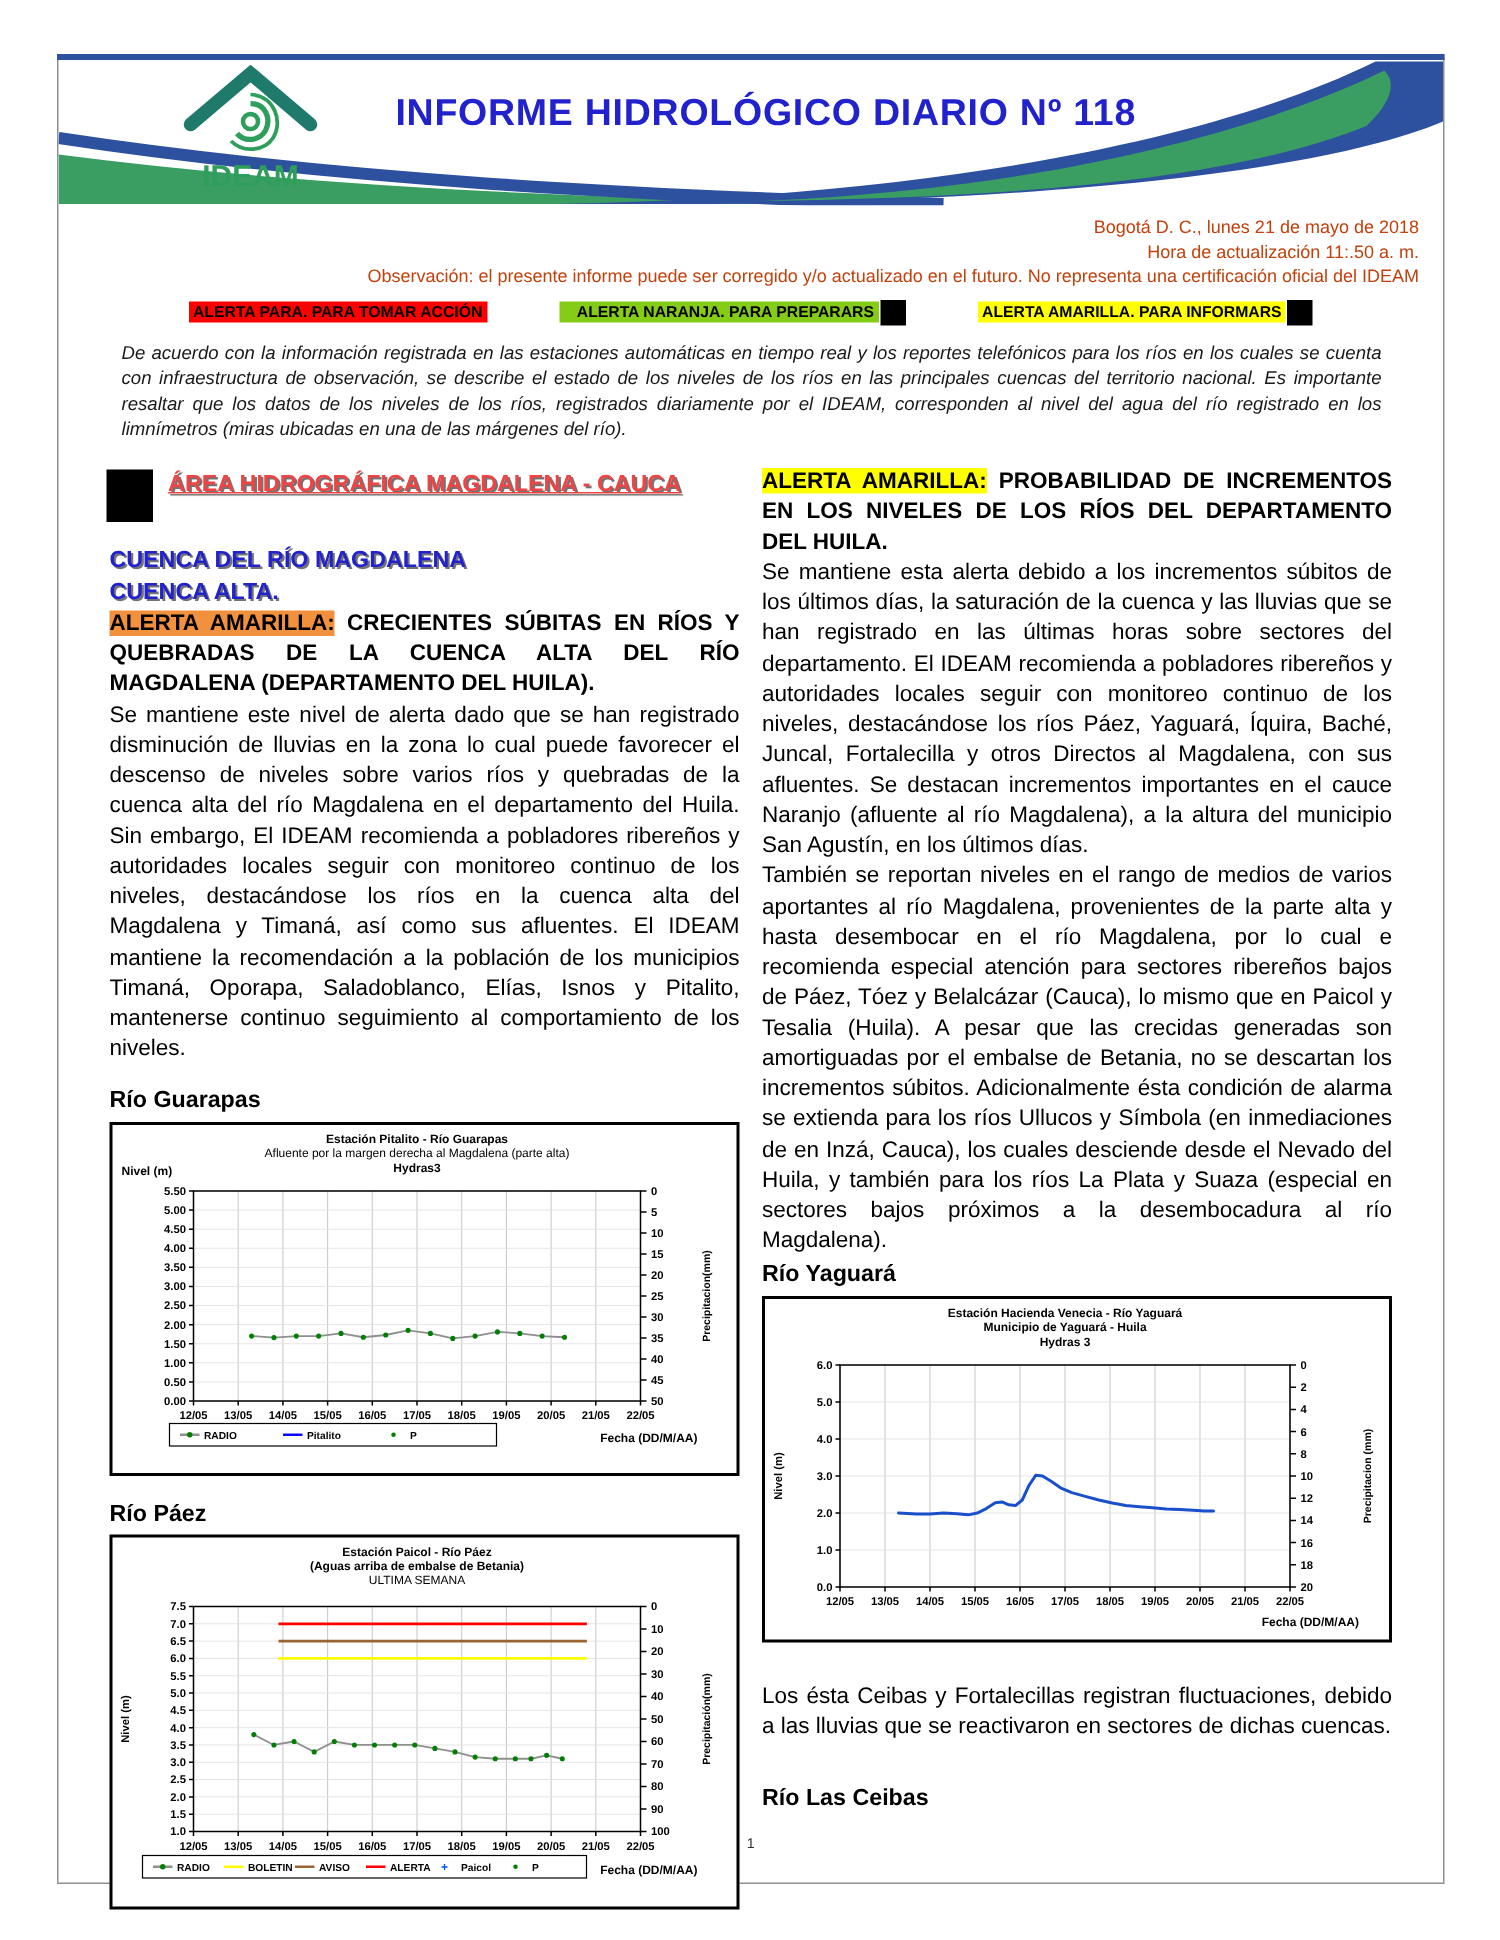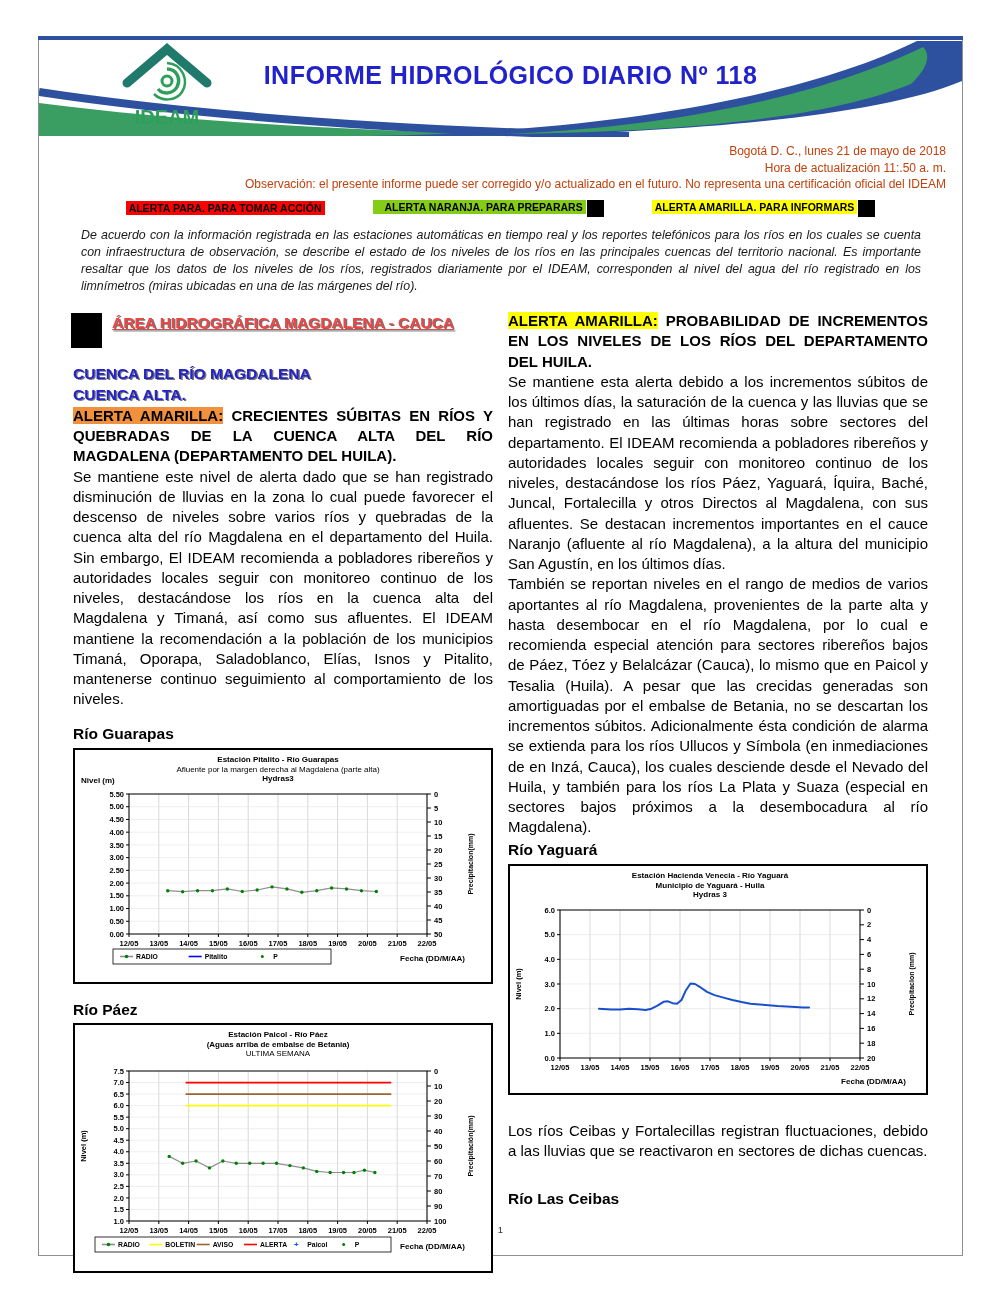--- a/index.html
+++ b/index.html
@@ -438,20 +438,20 @@
             <line x1="320" y1="192" x2="320" y2="195" stroke="#000" stroke-width="1"></line>
             <text x="320" y="204" text-anchor="middle" font-size="7.5" font-weight="bold" font-family="Liberation Sans, sans-serif">21/05</text>
             <line x1="350" y1="192" x2="350" y2="195" stroke="#000" stroke-width="1"></line>
             <text x="350" y="204" text-anchor="middle" font-size="7.5" font-weight="bold" font-family="Liberation Sans, sans-serif">22/05</text>
             <polyline points="89.0,142.7 101.0,143.4 110.0,143.4 119.0,142.7 128.0,143.2 135.5,143.9 141.5,142.7 147.5,139.7 153.5,135.8 158.0,135.3 162.5,137.2 167.0,137.7 171.5,134.0 176.0,124.2 180.5,117.5 185.0,118.0 191.0,121.7 197.0,125.9 204.5,129.1 213.5,131.6 222.5,134.0 231.5,136.0 240.5,137.7 249.5,138.5 258.5,139.2 267.5,140.0 276.5,140.4 285.5,140.9 293.0,141.4 299.0,141.4" fill="none" stroke="#1a4fcc" stroke-width="2" stroke-linejoin="round" stroke-linecap="round"></polyline>
             <text x="11" y="118" text-anchor="middle" font-size="7.5" font-weight="bold" transform="rotate(-90 11 118)" font-family="Liberation Sans, sans-serif">Nivel (m)</text>
             <text x="404" y="118" text-anchor="middle" font-size="7" font-weight="bold" transform="rotate(-90 404 118)" font-family="Liberation Sans, sans-serif">Precipitacion (mm)</text>
             <text x="396" y="218" text-anchor="end" font-size="8" font-weight="bold" font-family="Liberation Sans, sans-serif">Fecha (DD/M/AA)</text>
           </svg></div>
 
-      <p class="body" style="margin-top:26px;">Los ríos Ceibas y Fortalecillas registran fluctuaciones, debido a las lluvias que se reactivaron en sectores de dichas cuencas.</p>
+      <p class="body" style="margin-top:26px;">Los ésta Ceibas y Fortalecillas registran fluctuaciones, debido a las lluvias que se reactivaron en sectores de dichas cuencas.</p>
       <div class="river-heading" style="margin-top:28px;">Río Las Ceibas</div>
     </div>
 
   </div>
 
   <div class="footer-num">1</div>
 </div>
 
 </body></html>

